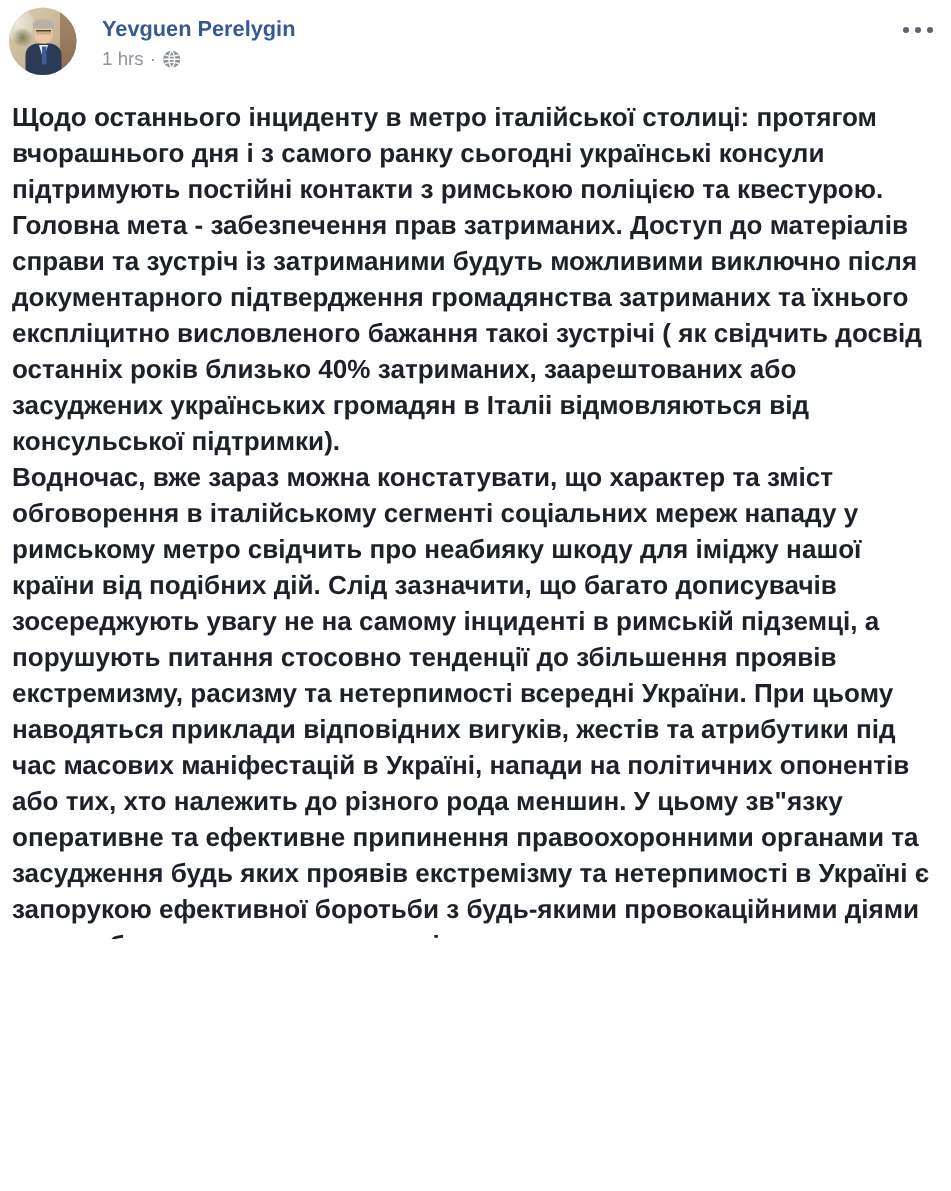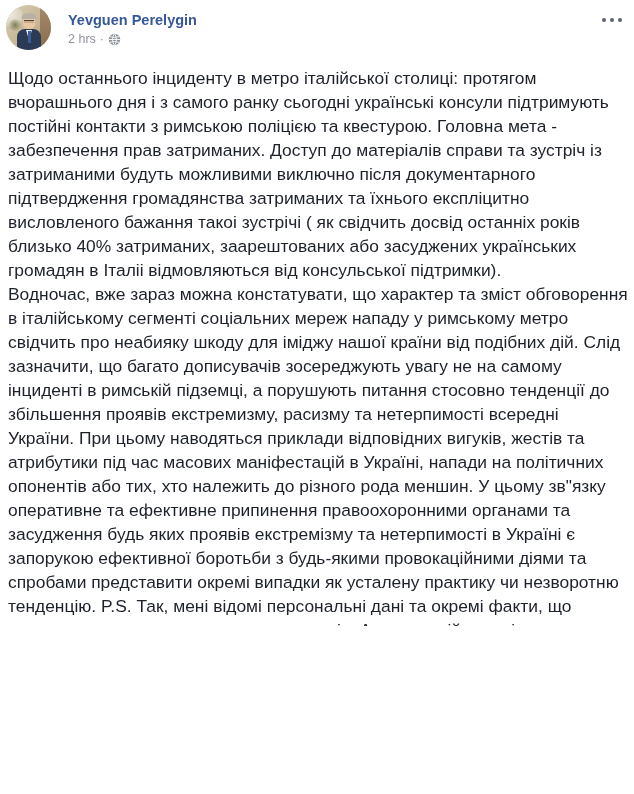--- a/index.html
+++ b/index.html
@@ -114,21 +114,21 @@
     background: #5d6470;
     display: block;
   }
   
   .body-text {
     padding: 16px 6px 0 8px;
     font-size: 17.4px;
     line-height: 24px;
     color: #1d2129;
   }
-  .body-text p { margin: 0; }
+  .body-text p { margin: 0; font-weight: bold; }
 </style>
 </head>
 <body>
 
 <div class="post">
 
   <div class="header">
 
     <div class="avatar">
       <span class="flowers"></span>
@@ -138,21 +138,21 @@
       <span class="shirt"></span>
       <span class="tie"></span>
       <span class="head"></span>
       <span class="hair"></span>
       <span class="glasses"></span>
     </div>
 
     <div class="hmeta">
       <a class="author">Yevguen Perelygin</a>
       <div class="sub">
-        <span class="ts">2 hrs</span>
+        <span class="ts">1 hrs</span>
         <span class="sep">·</span>
         <svg class="globe" viewBox="0 0 16 16">
           <circle cx="8" cy="8" r="7" fill="#8d939b"></circle>
           <path d="M8 1 C5 4 5 12 8 15 C11 12 11 4 8 1 Z" fill="none" stroke="#ffffff" stroke-width="1.1"></path>
           <line x1="1.3" y1="8" x2="14.7" y2="8" stroke="#ffffff" stroke-width="1.1"></line>
           <path d="M2.2 4.5 Q8 6.5 13.8 4.5" fill="none" stroke="#ffffff" stroke-width="1.1"></path>
           <path d="M2.2 11.5 Q8 9.5 13.8 11.5" fill="none" stroke="#ffffff" stroke-width="1.1"></path>
         </svg>
       </div>
     </div>

